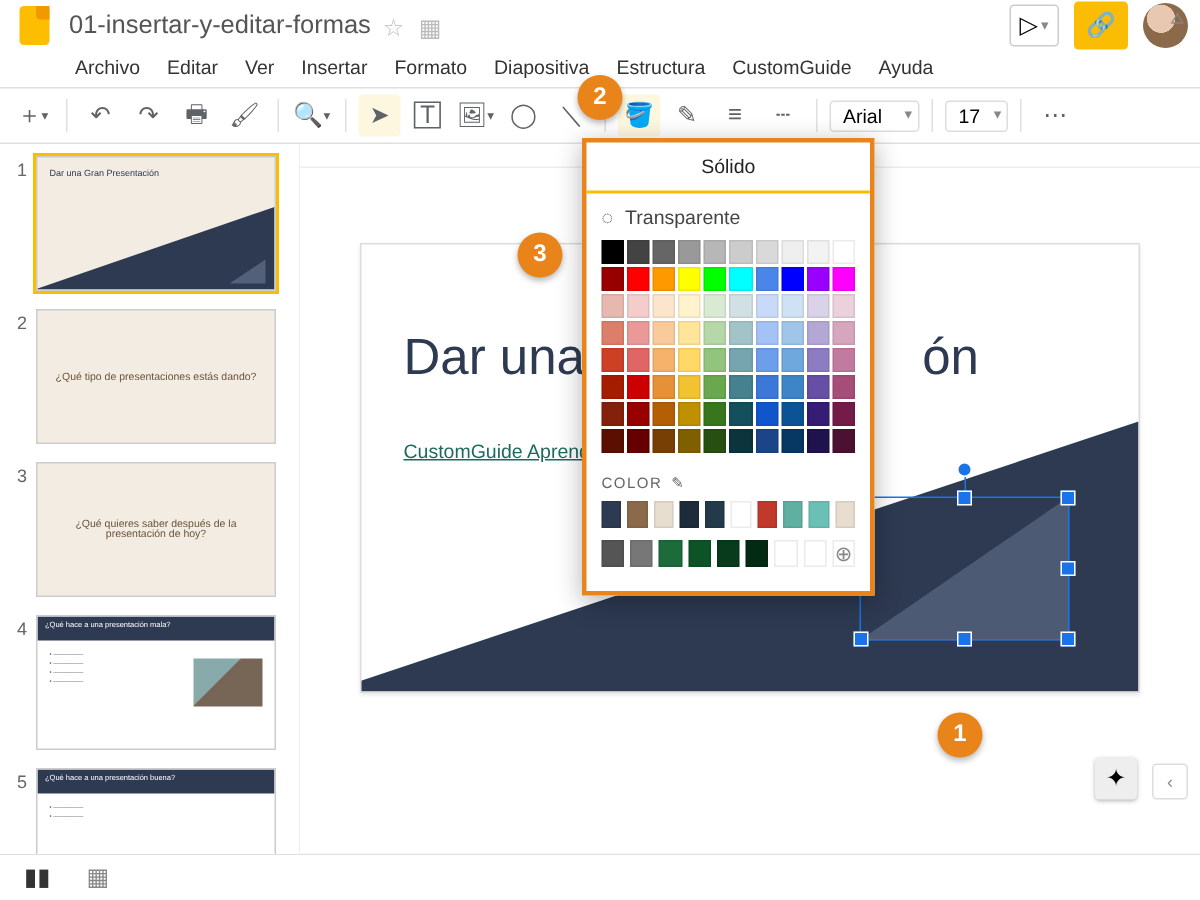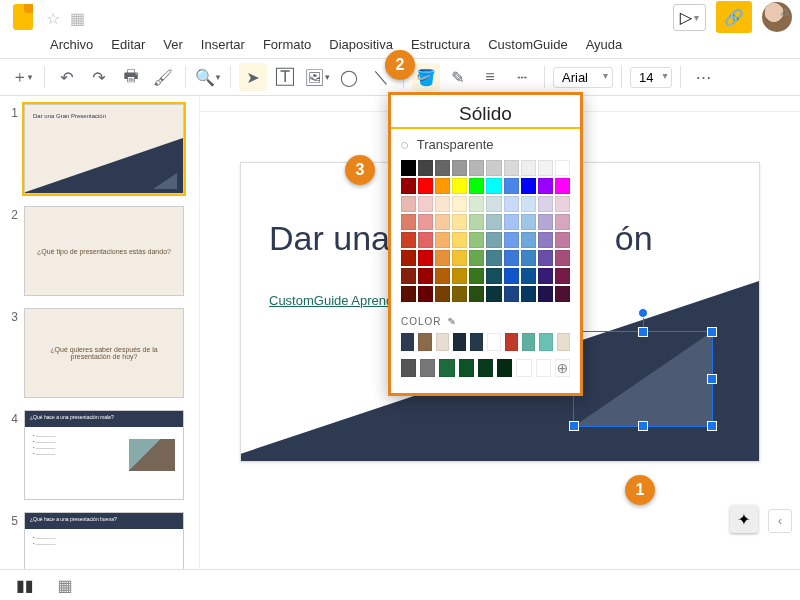--- a/index.html
+++ b/index.html
@@ -45,41 +45,42 @@
   .slide-link{position:absolute;top:130px;left:28px;font-size:13px;color:#1a6b5e;text-decoration:underline;}
   .sel-shape{position:absolute; right:46px; bottom:34px; width:140px; height:96px;}
   .sel-tri{width:0;height:0;border-left:140px solid transparent;border-bottom:96px solid rgba(90,105,130,0.7); position:absolute; top:0; left:0;}
   .sel-box{position:absolute;inset:0;border:1px solid #1a73e8;}
   .handle{position:absolute;width:10px;height:10px;background:#1a73e8;border:1px solid #fff;}
   .rot{position:absolute;width:10px;height:10px;border-radius:50%;background:#1a73e8;border:1px solid #fff;top:-24px;left:calc(50% - 5px);}
   .rot-line{position:absolute;width:1px;height:14px;background:#1a73e8;top:-14px;left:50%;}
   .bottom-bar{height:31px;border-top:1px solid #e0e0e0;display:flex;align-items:center;padding:0 16px;gap:24px;}
   .color-popup{position:absolute; top:92px; left:388px; width:195px; background:#fff; border:3px solid #e8841a; box-shadow:0 4px 16px rgba(0,0,0,0.3); z-index:50; padding-bottom:10px;}
   .popup-tabs{display:flex;height:34px;}
-  .popup-tab{flex:1;text-align:center;font-size:19px;color:#555;padding-top:8px;cursor:pointer;}
+  .popup-tab{flex:1;text-align:center;font-size:13px;color:#555;padding-top:8px;cursor:pointer;}
   .popup-tab.active{color:#222;border-bottom:2px solid #fbbc04;font-weight:500;}
   .transparent-row{display:flex;align-items:center;padding:8px 10px 6px 10px;font-size:13px;color:#444;gap:8px;cursor:pointer;}
   .swatch-grid{padding:2px 10px 6px 10px;}
   .swatch-row{display:flex;gap:2px;margin-bottom:2px;}
   .sw{width:16px;height:16px;cursor:pointer;border:1px solid rgba(0,0,0,0.08);}
   .section-label{font-size:10px;letter-spacing:1px;color:#666;padding:6px 10px 4px 10px;display:flex;align-items:center;gap:6px;}
   .theme-row{display:flex;gap:4px;padding:2px 10px 6px 10px;}
   .theme-row .sw{width:18px;height:18px;}
   .callout{position:absolute;width:30px;height:30px;border-radius:50%;background:#e8841a;color:#fff;display:flex;align-items:center;justify-content:center;font-size:16px;font-weight:bold;box-shadow:0 2px 4px rgba(0,0,0,0.3);z-index:60;}
   .explore-btn{position:absolute;right:42px;bottom:36px;width:28px;height:28px;background:#eee;border-radius:3px;box-shadow:0 1px 3px rgba(0,0,0,0.3);display:flex;align-items:center;justify-content:center;cursor:pointer;}
   .scroll-arrow{position:absolute;right:8px;bottom:36px;width:24px;height:24px;border:1px solid #ddd;border-radius:3px;display:flex;align-items:center;justify-content:center;font-size:12px;color:#888;}
   .hide-menu{position:absolute;right:8px;top:4px;color:#888;font-size:14px;cursor:pointer;}
 </style>
 </head>
 <body>
 
 <div class="titlebar">
   <div class="logo">
       <div class="logo-rect"></div>
     </div>
+  <div class="docname">01-insertar-y-editar-formas</div>
   <span class="star">☆</span>
   <span class="folder">▦</span>
   <div class="title-right">
     <div class="present-btn">
       <span>▷</span>
       <span style="font-size:10px;color:#888">▾</span>
     </div>
     <div class="share-btn">
       <span style="font-size:16px;color:#333">🔗</span>
     </div>
@@ -117,21 +118,21 @@
   <div class="sep"></div>
   <div class="tbtn" style="background:#fef7e0">
     <span>🪣</span>
   </div>
   <div class="tbtn">✎</div>
   <div class="tbtn">≡</div>
   <div class="tbtn">┄</div>
   <div class="sep"></div>
   <div class="font-sel">Arial</div>
   <div class="sep"></div>
-  <div class="font-sel" style="min-width:34px">14</div>
+  <div class="font-sel" style="min-width:34px">17</div>
   <div class="sep"></div>
   <div class="tbtn">⋯</div>
   <div class="hide-menu">ㅿ</div>
 </div>
 
 <div class="content">
   <div class="sidebar">
     <div class="thumb-row">
       <div class="thumb-idx">1</div>
       <div class="thumb selected">

